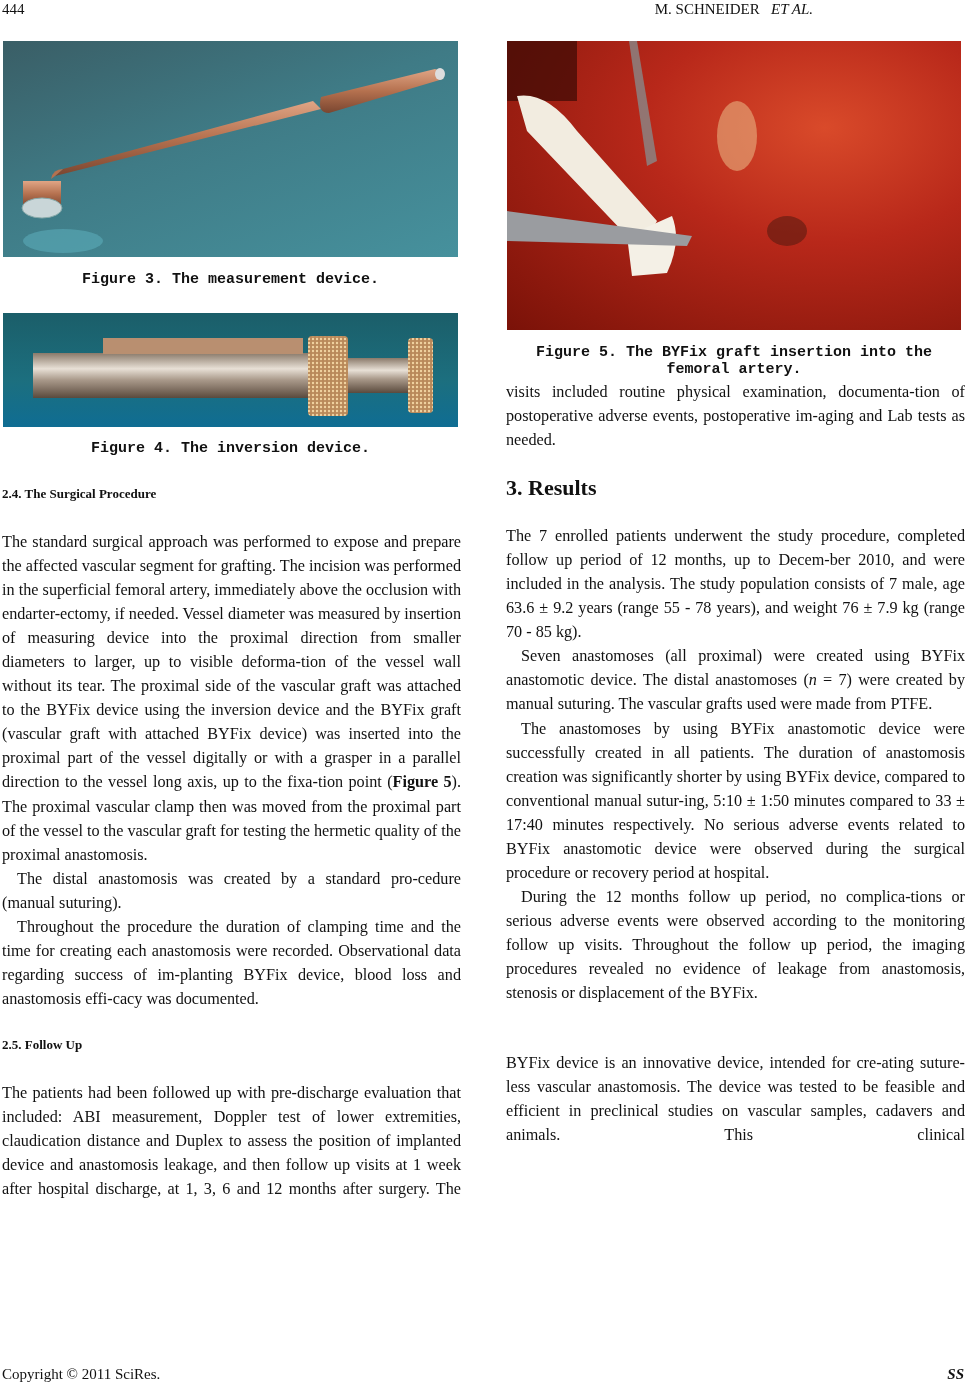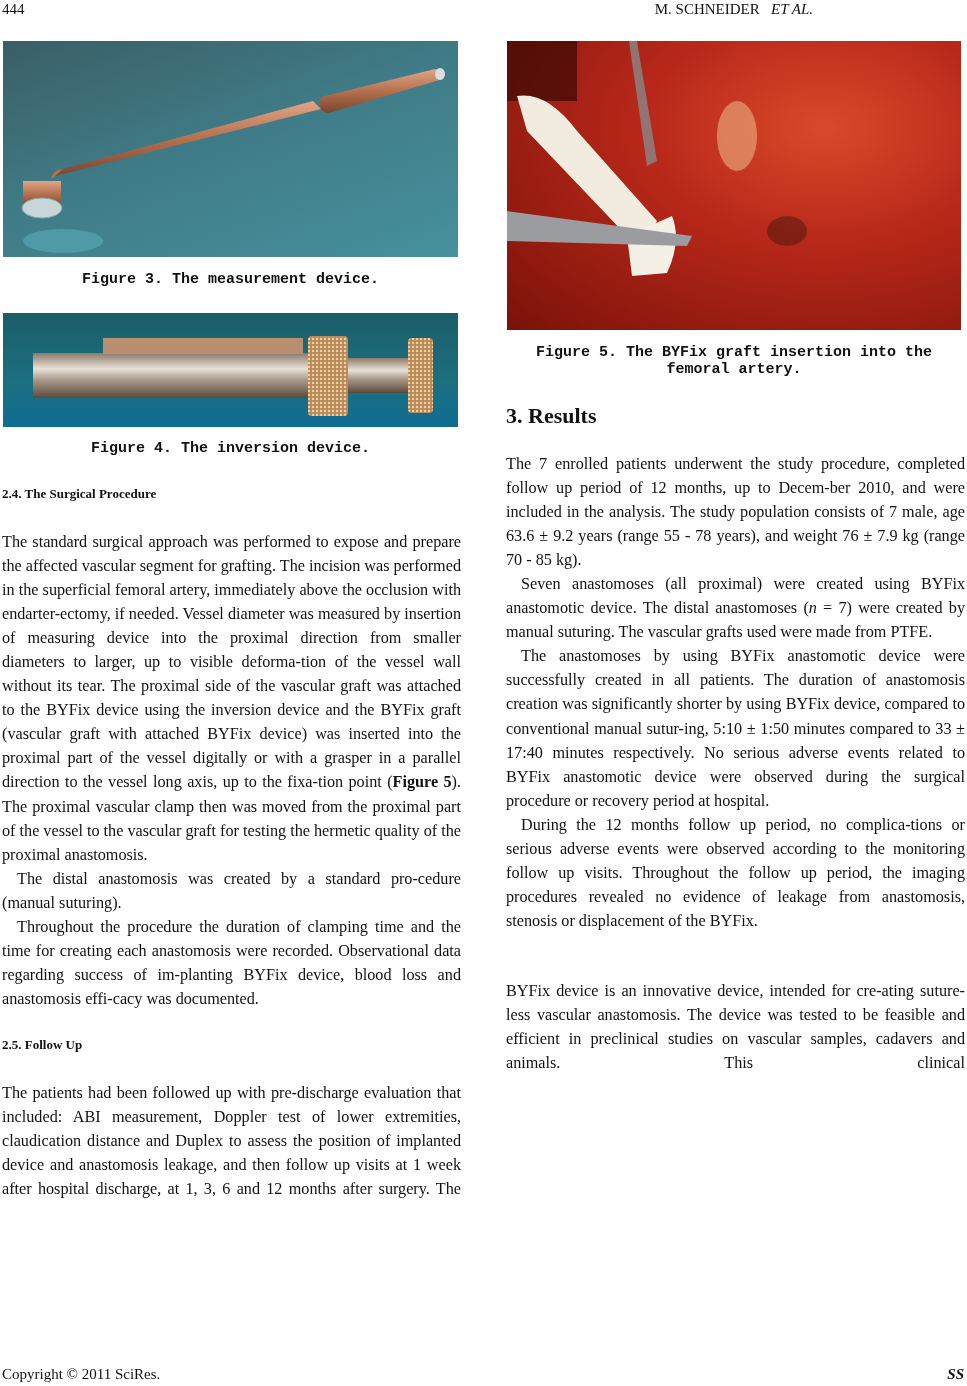--- a/index.html
+++ b/index.html
@@ -96,20 +96,21 @@
   <p><span>The standard surgical approach was performed to expose and prepare the affected vascular segment for grafting. The incision was performed in the superficial femoral artery, immediately above the occlusion with endarter-ectomy, if needed. Vessel diameter was measured by insertion of measuring device into the proximal direction from smaller diameters to larger, up to visible deforma-tion of the vessel wall without its tear. The proximal side of the vascular graft was attached to the BYFix device using the inversion device and the BYFix graft (vascular graft with attached BYFix device) was inserted into the proximal part of the vessel digitally or with a grasper in a parallel direction to the vessel long axis, up to the fixa-tion point (</span><b class="ref">Figure 5</b><span>). The proximal vascular clamp then was moved from the proximal part of the vessel to the vascular graft for testing the hermetic quality of the proximal anastomosis.</span></p>
   <p class="indent">The distal anastomosis was created by a standard pro-cedure (manual suturing).</p>
   <p class="indent">Throughout the procedure the duration of clamping time and the time for creating each anastomosis were recorded. Observational data regarding success of im-planting BYFix device, blood loss and anastomosis effi-cacy was documented.</p>
   <div style="height:22px;"></div>
   <h2>2.5. Follow Up</h2>
   <div style="height:24px;"></div>
   <p style="text-align-last: justify;">The patients had been followed up with pre-discharge evaluation that included: ABI measurement, Doppler test of lower extremities, claudication distance and Duplex to assess the position of implanted device and anastomosis leakage, and then follow up visits at 1 week after hospital discharge, at 1, 3, 6 and 12 months after surgery. The</p>
 </div>
 
 <div class="col col-right" style="top:380px;">
+  <p>visits included routine physical examination, documenta-tion of postoperative adverse events, postoperative im-aging and Lab tests as needed.</p>
   <div style="height:24px;"></div>
   <h2 class="big">3. Results</h2>
   <div style="height:24px;"></div>
   <p>The 7 enrolled patients underwent the study procedure, completed follow up period of 12 months, up to Decem-ber 2010, and were included in the analysis. The study population consists of 7 male, age 63.6 ± 9.2 years (range 55 - 78 years), and weight 76 ± 7.9 kg (range 70 - 85 kg).</p>
   <p class="indent"><span>Seven anastomoses (all proximal) were created using BYFix anastomotic device. The distal anastomoses (</span><i>n</i><span> = 7) were created by manual suturing. The vascular grafts used were made from PTFE.</span></p>
   <p class="indent">The anastomoses by using BYFix anastomotic device were successfully created in all patients. The duration of anastomosis creation was significantly shorter by using BYFix device, compared to conventional manual sutur-ing, 5:10 ± 1:50 minutes compared to 33 ± 17:40 minutes respectively. No serious adverse events related to BYFix anastomotic device were observed during the surgical procedure or recovery period at hospital.</p>
   <p class="indent">During the 12 months follow up period, no complica-tions or serious adverse events were observed according to the monitoring follow up visits. Throughout the follow up period, the imaging procedures revealed no evidence of leakage from anastomosis, stenosis or displacement of the BYFix.</p>
   <div style="height:22px;"></div>
   <div style="height:24px;"></div>
   <p style="text-align-last: justify;">BYFix device is an innovative device, intended for cre-ating suture-less vascular anastomosis. The device was tested to be feasible and efficient in preclinical studies on vascular samples, cadavers and animals. This clinical</p>

